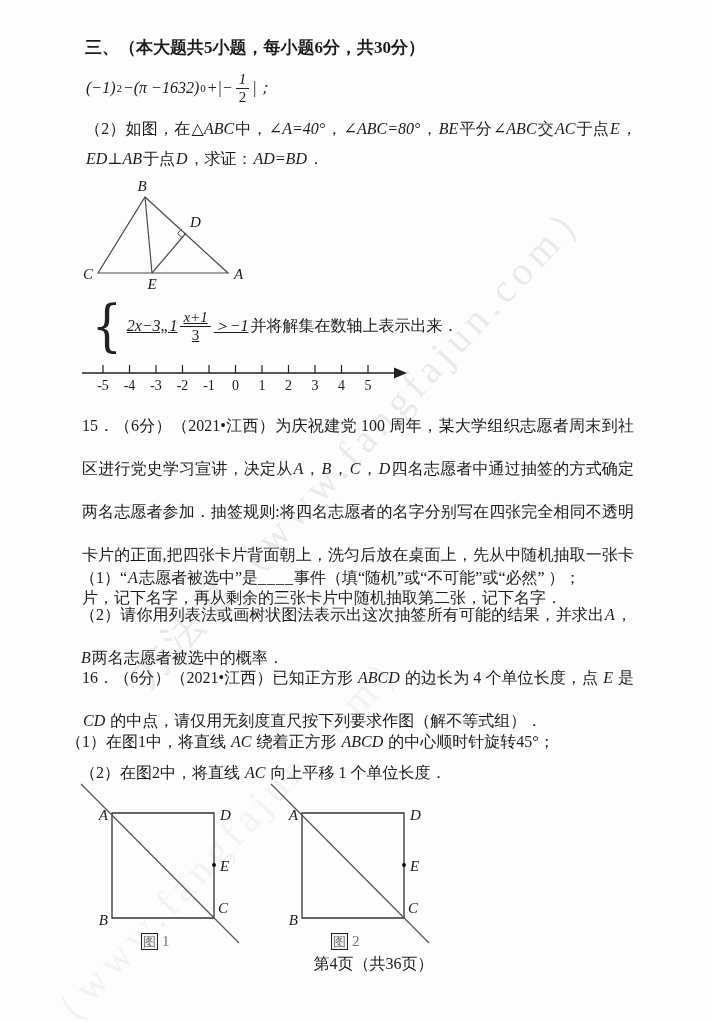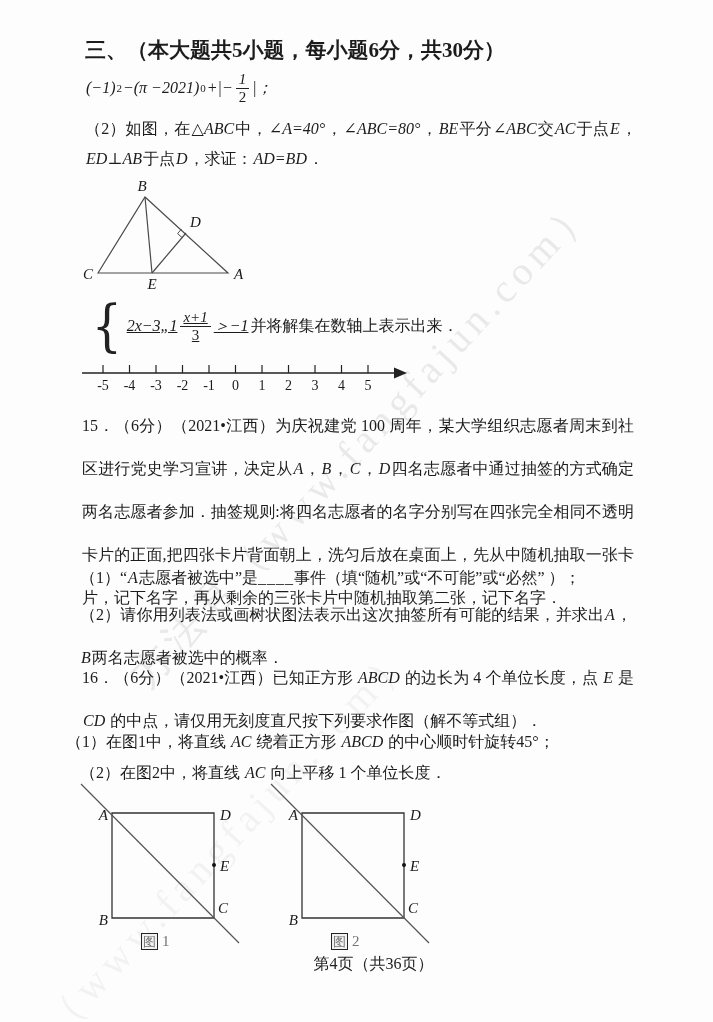--- a/index.html
+++ b/index.html
@@ -5,21 +5,21 @@
   html,body{margin:0;padding:0;}
   .page{
     position:relative; width:713px; height:1022px; background:#fdfdfd;
     font-family:"Liberation Serif","DejaVu Serif",serif;
     color:#1c1c1c; font-size:16px; overflow:hidden;
   }
   .abs{position:absolute;}
   .content{position:relative; z-index:1;}
   .para{width:552px; text-align:justify; line-height:30px;}
   .lh31{line-height:43px;}
-  .bold{font-weight:bold; font-size:21px;}
+  .bold{font-weight:bold; font-size:17px;}
   .seg-t{font-style:normal;}
   .seg-m{font-style:italic; font-family:"Liberation Serif","DejaVu Serif",serif; padding:0 1px;}
   .seg-b{letter-spacing:1px;}
   .mathline{display:flex; align-items:center; white-space:nowrap;}
   .mathline .m{font-style:italic; padding:0 1px;}
   sup.exp{font-size:11px; line-height:0; vertical-align:6px; font-style:normal;}
   .frac{display:inline-flex; flex-direction:column; align-items:center;
         vertical-align:middle; margin:0 2px; font-size:15px; line-height:1.1;}
   .frac .fnum{border-bottom:1px solid #222; padding:0 3px; font-style:italic;}
   .frac .fden{padding:0 3px;}
@@ -47,21 +47,21 @@
   <div class="abs watermark" style="left:118px; top:662px;">方法君（www.fangfajun.com）</div>
   <div class="abs watermark w2" style="left:30px; top:1010px;">（www.fangfajun.com）</div>
 
   <div class="content">
 
     <div class="abs bold" style="left:85px; top:36px;">三、（本大题共5小题，每小题6分，共30分）</div>
 
     <div class="abs mathline" style="left:85px; top:68px; height:40px;">
       <span class="m">(−1)</span>
         <sup class="exp">2</sup>
-      <span class="m">−(π −2021)</span>
+      <span class="m">−(π −1632)</span>
         <sup class="exp">0</sup>
       <span class="m">+|−</span>
       <span class="frac">
           <span class="fnum">1</span>
           <span class="fden">2</span>
         </span>
       <span class="m">|；</span>
     </div>
 
     <div class="abs para" style="left:85px; top:114px;"><span class="seg-t">（2）如图，在</span><span class="seg-m">△ABC</span><span class="seg-t">中，</span><span class="seg-m">∠A=40°</span><span class="seg-t">，</span><span class="seg-m">∠ABC=80°</span><span class="seg-t">，</span><span class="seg-m">BE</span><span class="seg-t">平分</span><span class="seg-m">∠ABC</span><span class="seg-t">交</span><span class="seg-m">AC</span><span class="seg-t">于点</span><span class="seg-m">E</span><span class="seg-t">，</span><span class="seg-m">ED⊥AB</span><span class="seg-t">于点</span><span class="seg-m">D</span><span class="seg-t">，求证：</span><span class="seg-m">AD=BD</span><span class="seg-t">．</span></div>

